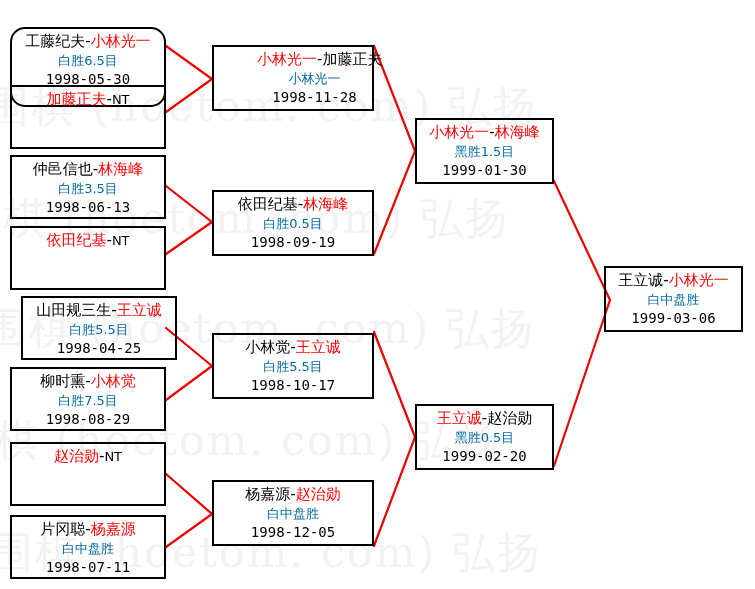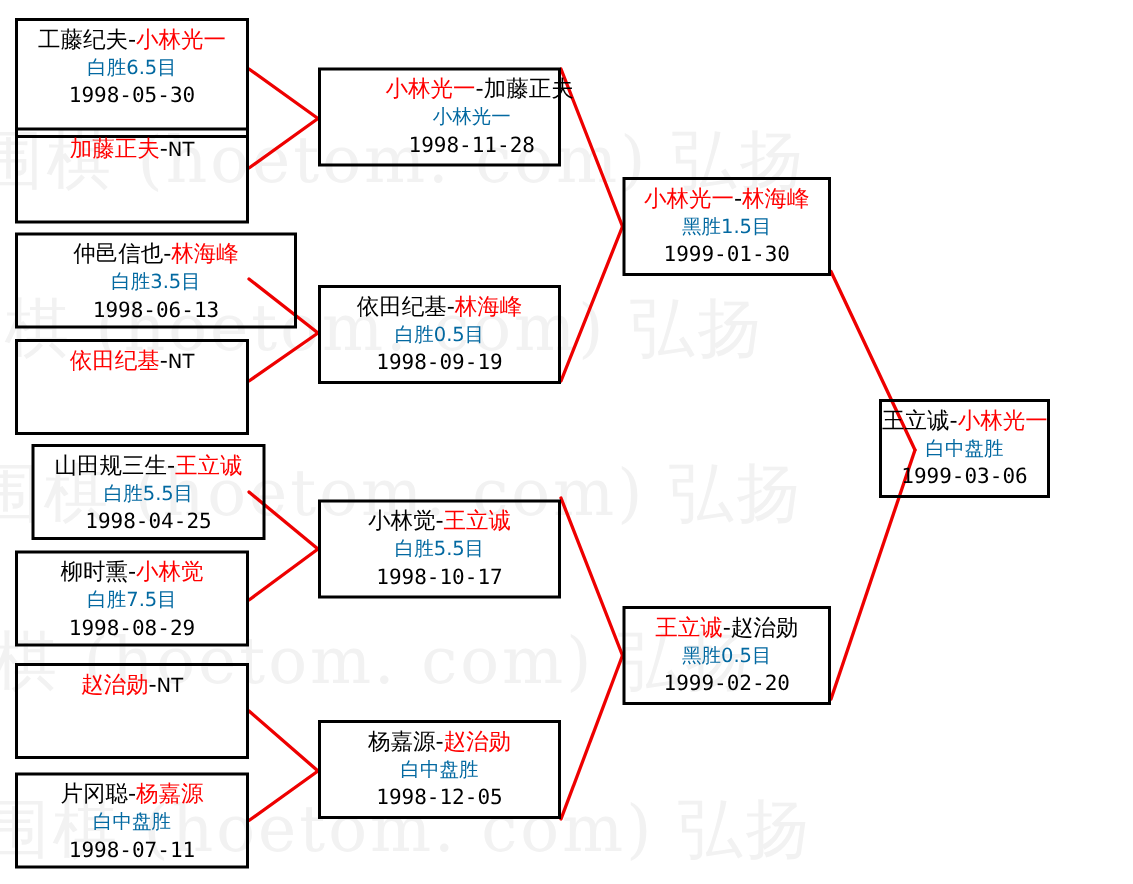--- a/index.html
+++ b/index.html
@@ -114,35 +114,35 @@
       <path d="M 374 254 L 415 151"></path>
 
       <path d="M 374 332 L 415 437"></path>
       <path d="M 374 546 L 415 437"></path>
 
       <path d="M 554 181 L 610 300"></path>
       <path d="M 554 466 L 610 300"></path>
     </g>
   </svg>
 
-  <div class="match" style="left:10px; top:12px; width:156px; height:80px;">
+  <div class="match" style="left:10px; top:27px; width:156px; height:80px;border-radius:15px;">
     <div class="m-players">
       <span class="p-black">工藤纪夫</span><span class="p-dash">-</span><span class="p-red">小林光一</span>
     </div>
     <div class="m-result">白胜6.5目</div>
     <div class="m-date">1998-05-30</div>
   </div>
 
   <div class="match m-nt" style="left:10px; top:85px; width:156px; height:64px;">
     <div class="m-players">
       <span class="p-red">加藤正夫</span><span class="p-dash">-</span><span class="nt-tag">NT</span>
     </div>
   </div>
 
-  <div class="match" style="left:10px; top:155px; width:188px; height:64px;">
+  <div class="match" style="left:10px; top:155px; width:156px; height:64px;">
     <div class="m-players">
       <span class="p-black">仲邑信也</span><span class="p-dash">-</span><span class="p-red">林海峰</span>
     </div>
     <div class="m-result">白胜3.5目</div>
     <div class="m-date">1998-06-13</div>
   </div>
 
   <div class="match m-nt" style="left:10px; top:226px; width:156px; height:64px;">
     <div class="m-players">
       <span class="p-red">依田纪基</span><span class="p-dash">-</span><span class="nt-tag">NT</span>
@@ -220,21 +220,21 @@
   </div>
 
   <div class="match" style="left:415px; top:404px; width:139px; height:66px;">
     <div class="m-players">
       <span class="p-red">王立诚</span><span class="p-dash">-</span><span class="p-black">赵治勋</span>
     </div>
     <div class="m-result">黑胜0.5目</div>
     <div class="m-date">1999-02-20</div>
   </div>
 
-  <div class="match" style="left:586px; top:266px; width:114px; height:66px;text-align:center;">
+  <div class="match" style="left:604px; top:266px; width:139px; height:66px;text-align:center;">
     <div class="m-players">
       <span class="p-black">王立诚</span><span class="p-dash">-</span><span class="p-red">小林光一</span>
     </div>
     <div class="m-result">白中盘胜</div>
     <div class="m-date">1999-03-06</div>
   </div>
 
 </div>
 
 </body></html>

